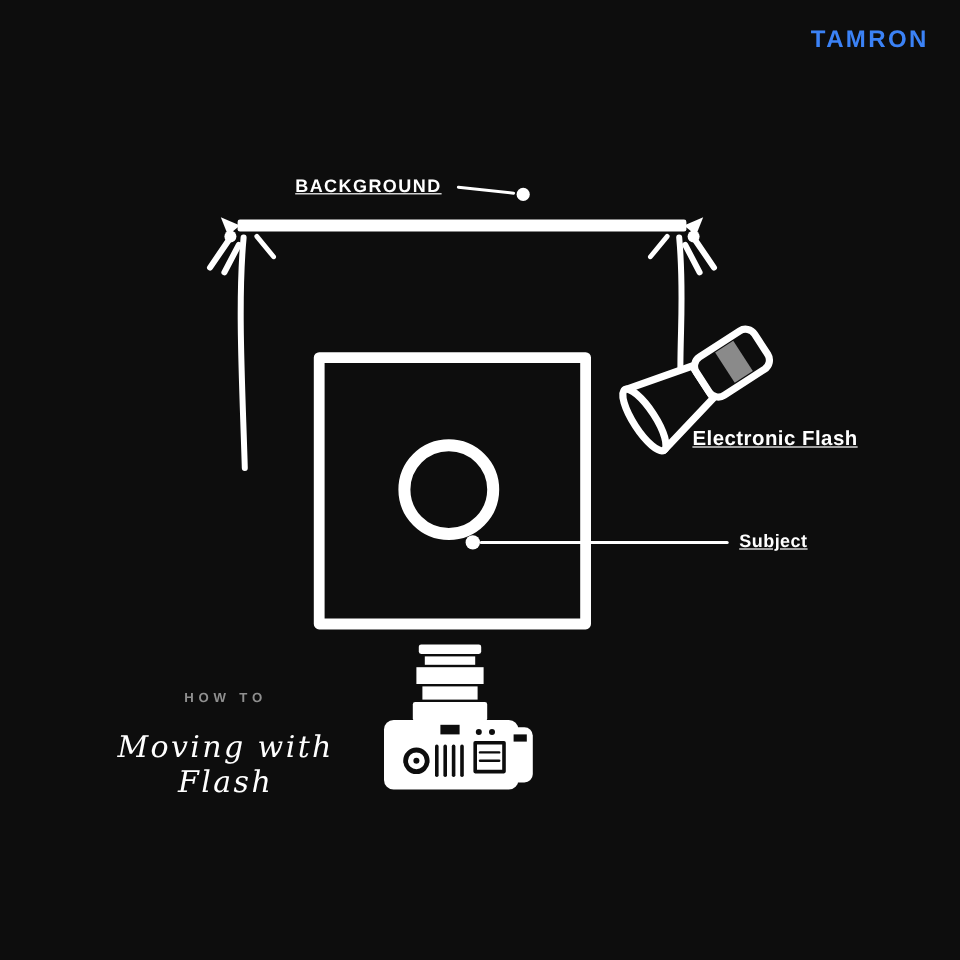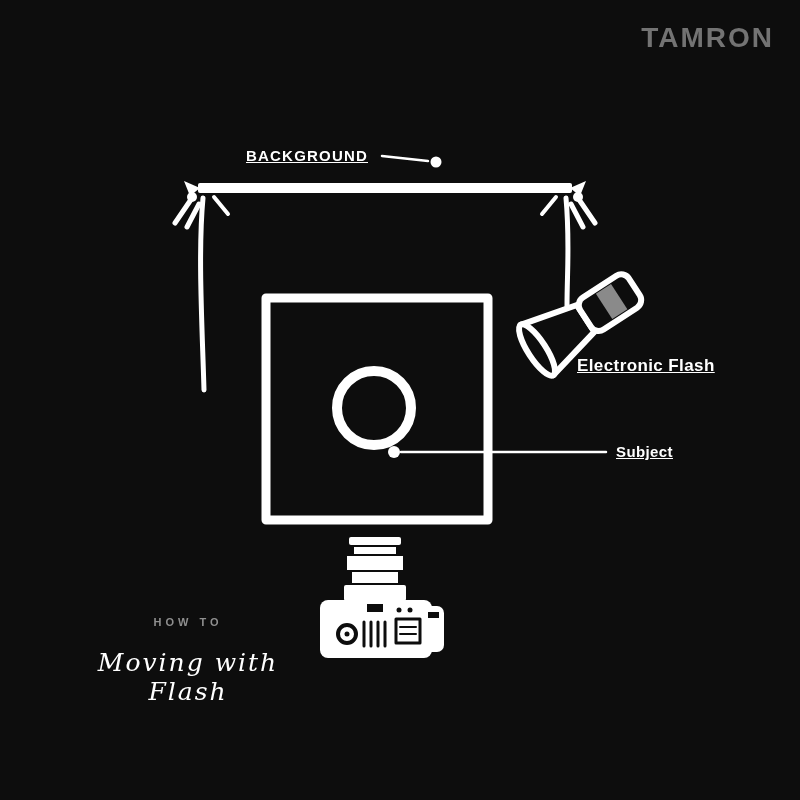--- a/index.html
+++ b/index.html
@@ -10,44 +10,43 @@
     background: #0d0d0d;
     overflow: hidden;
     font-family: "Liberation Sans", sans-serif;
     color: #ffffff;
   }
   .abs { position: absolute; }
 
   .brand-logo {
     top: 22px;
     right: 26px;
-    font-size: 28px;
+    font-size: 20px;
     font-weight: 800;
     letter-spacing: 2px;
-    color: #737373;
+    color: #3b82f6;
   }
 
   .label {
     font-weight: 700;
     color: #ffffff;
     white-space: nowrap;
     text-decoration: underline;
   }
   .label-background { left: 246px; top: 147px; font-size: 15px; letter-spacing: 1.2px; }
   .label-flash      { left: 577px; top: 356px; font-size: 17px; letter-spacing: 0.4px; }
   .label-subject    { left: 616px; top: 443px; font-size: 15px; letter-spacing: 0.4px; font-weight: 600; }
 
   .diagram-svg { left: 0; top: 0; }
 
   .footer {
     left: 62px;
     top: 576px;
     width: 252px;
     text-align: center;
-    margin-top: 40px;
   }
   .footer-kicker {
     color: #8f8f8f;
     font-size: 11px;
     font-weight: 700;
     letter-spacing: 4px;
   }
   .footer-title {
     margin-top: 3px;
     color: #ffffff;

